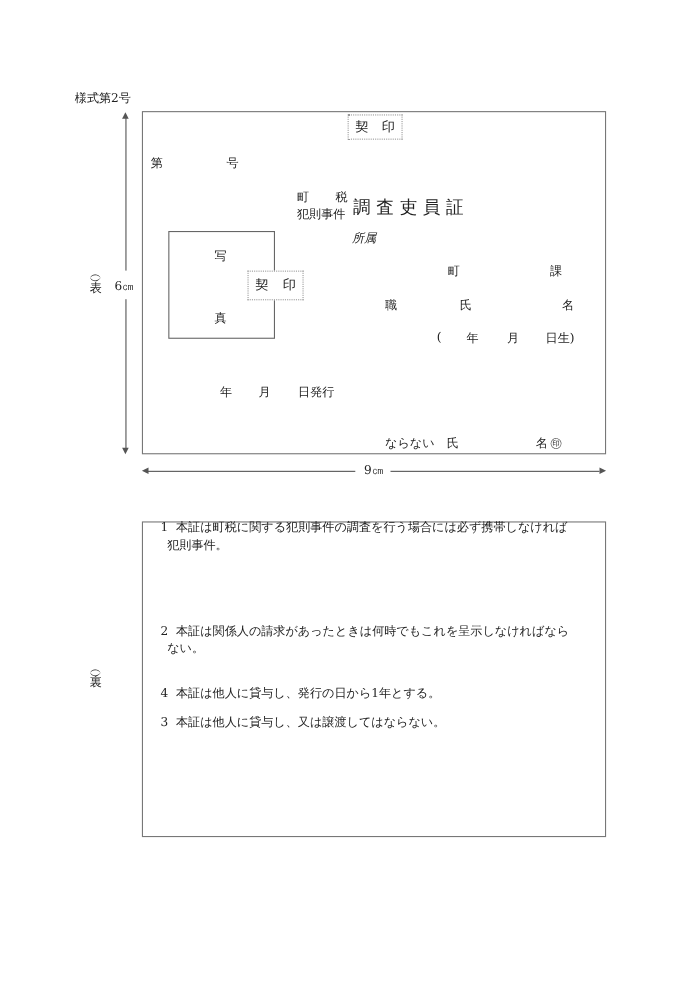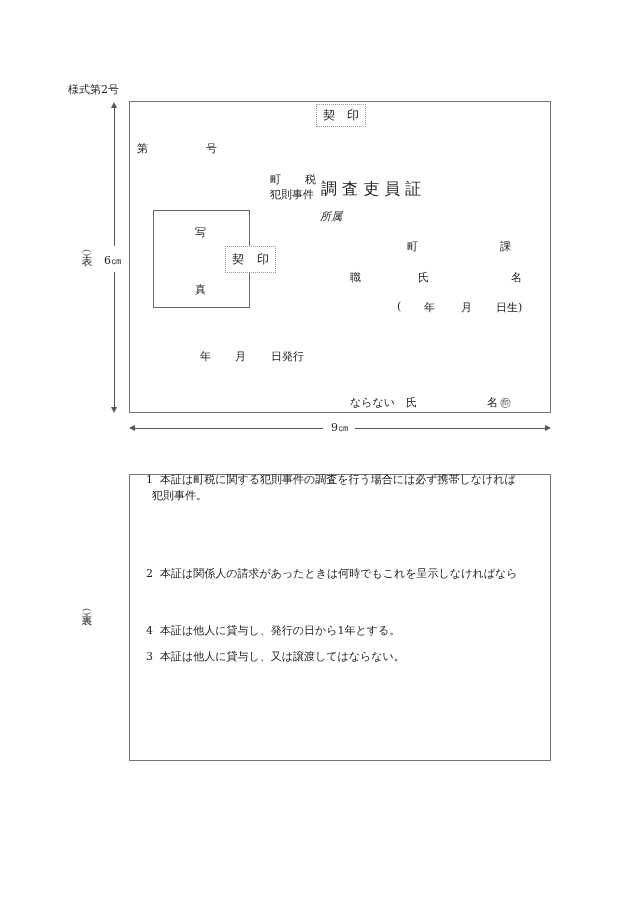--- a/index.html
+++ b/index.html
@@ -86,19 +86,20 @@
 
 <div class="vert" style="left:78px;top:605px;">（裏）</div>
 <div class="back"></div>
 
 <div class="item" style="top:472px;">
   <span>1</span>&nbsp;&nbsp;<span>本証は町税に関する犯則事件の調査を行う場合には必ず携帯しなければ</span>
   <span class="cont">犯則事件。</span>
 </div>
 <div class="item" style="top:547px;margin-top:19px;">
   <span>2</span>&nbsp;&nbsp;<span>本証は関係人の請求があったときは何時でもこれを呈示しなければなら</span>
+  <span class="cont">ない。</span>
 </div>
 <div class="item" style="top:605px;margin-top:44px;">
   <span>3</span>&nbsp;&nbsp;<span>本証は他人に貸与し、又は譲渡してはならない。</span>
 </div>
 <div class="item" style="top:623px;">
   <span>4</span>&nbsp;&nbsp;<span>本証は他人に貸与し、発行の日から1年とする。</span>
 </div>
 
 </body></html>

